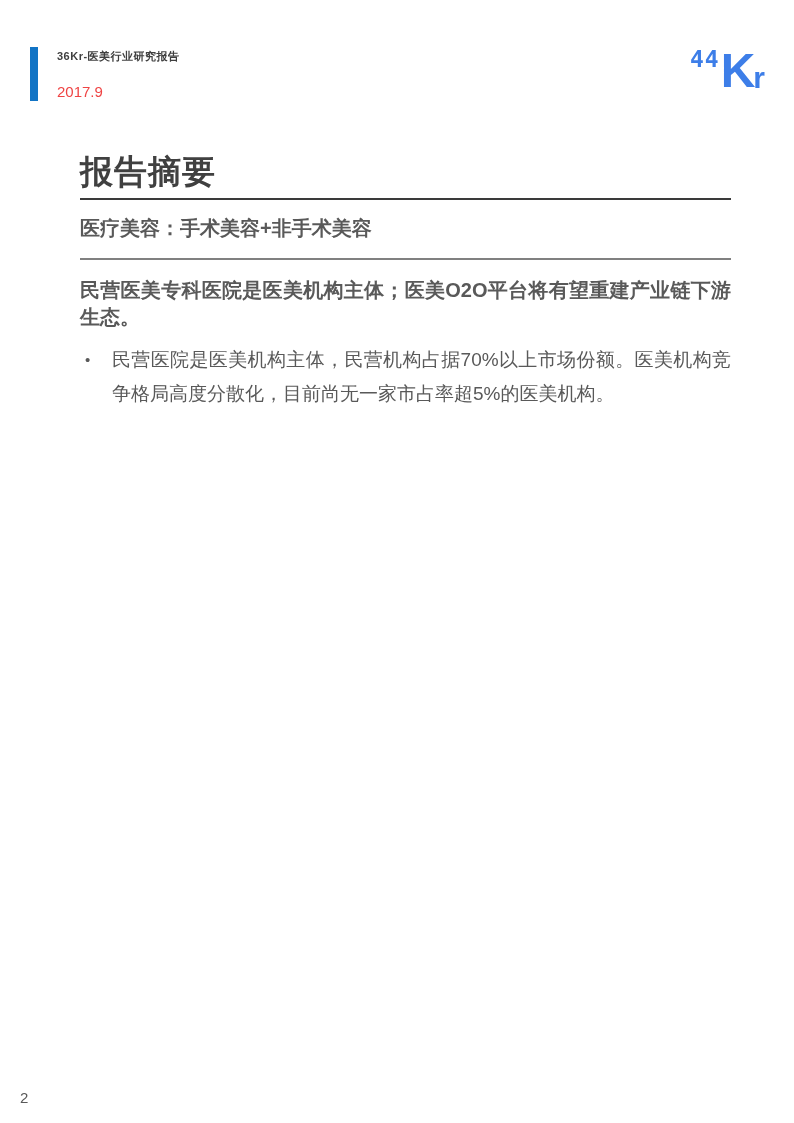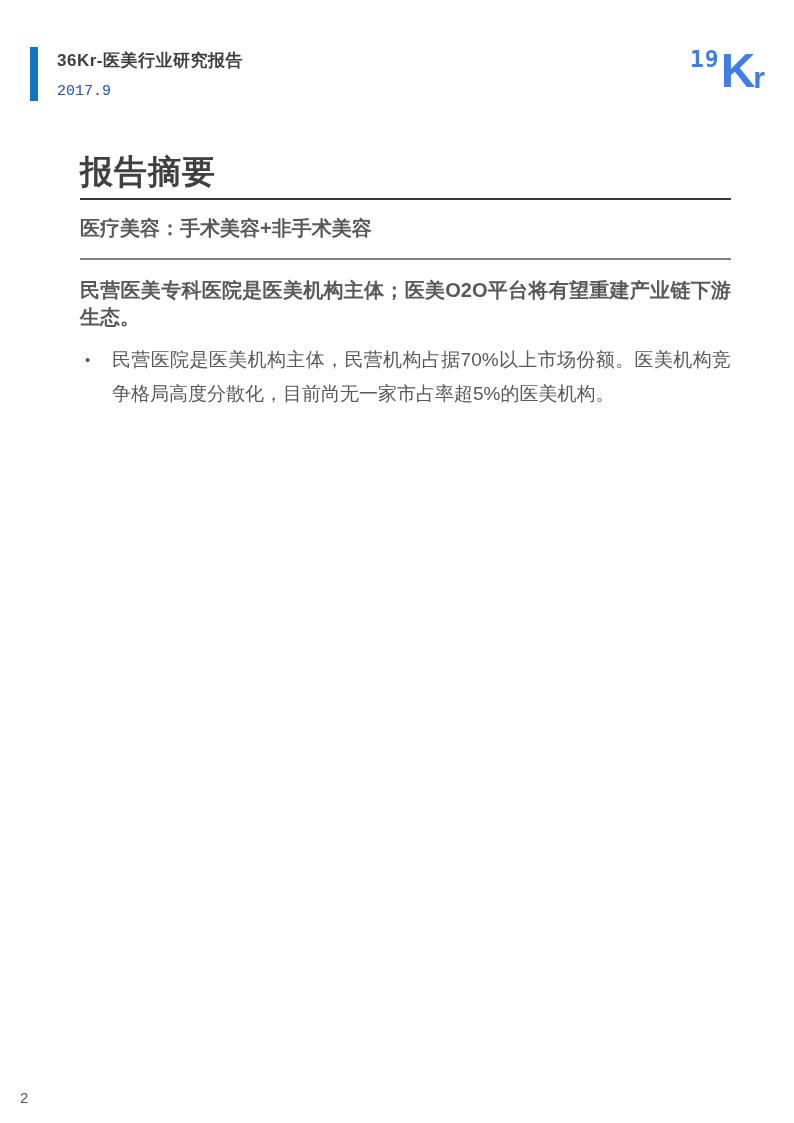--- a/index.html
+++ b/index.html
@@ -24,29 +24,28 @@
   }
   .header-left { display: flex; align-items: stretch; }
   .accent-bar {
     width: 8px;
     height: 54px;
     background: #1274C5;
     margin-right: 19px;
   }
   .header-text { display: flex; flex-direction: column; justify-content: space-between; padding: 2px 0 1px; }
   .report-title {
-    font-size: 17px;
+    font-size: 11px;
     font-weight: bold;
     color: #3F3F3F;
     letter-spacing: 0.5px;
   }
   .report-date {
     font-size: 15px;
-    color: #1d4ed8;
-    font-family: Liberation Mono, monospace;
+    color: #ef4444;
   }
 
   
   .logo {
     display: flex;
     align-items: flex-start;
     color: #3D7EE8;
     font-weight: bold;
     line-height: 1;
     user-select: none;
@@ -143,21 +142,21 @@
 
   <header class="page-header">
     <div class="header-left">
       <div class="accent-bar"></div>
       <div class="header-text">
         <div class="report-title">36Kr-医美行业研究报告</div>
         <div class="report-date">2017.9</div>
       </div>
     </div>
     <div class="logo">
-      <span class="logo-36">19</span>
+      <span class="logo-36">44</span>
         <span class="logo-k">K</span>
         <span class="logo-r">r</span>
     </div>
   </header>
 
   <main class="content">
 
     <h1 class="page-title">报告摘要</h1>
     <hr class="title-rule">
 

